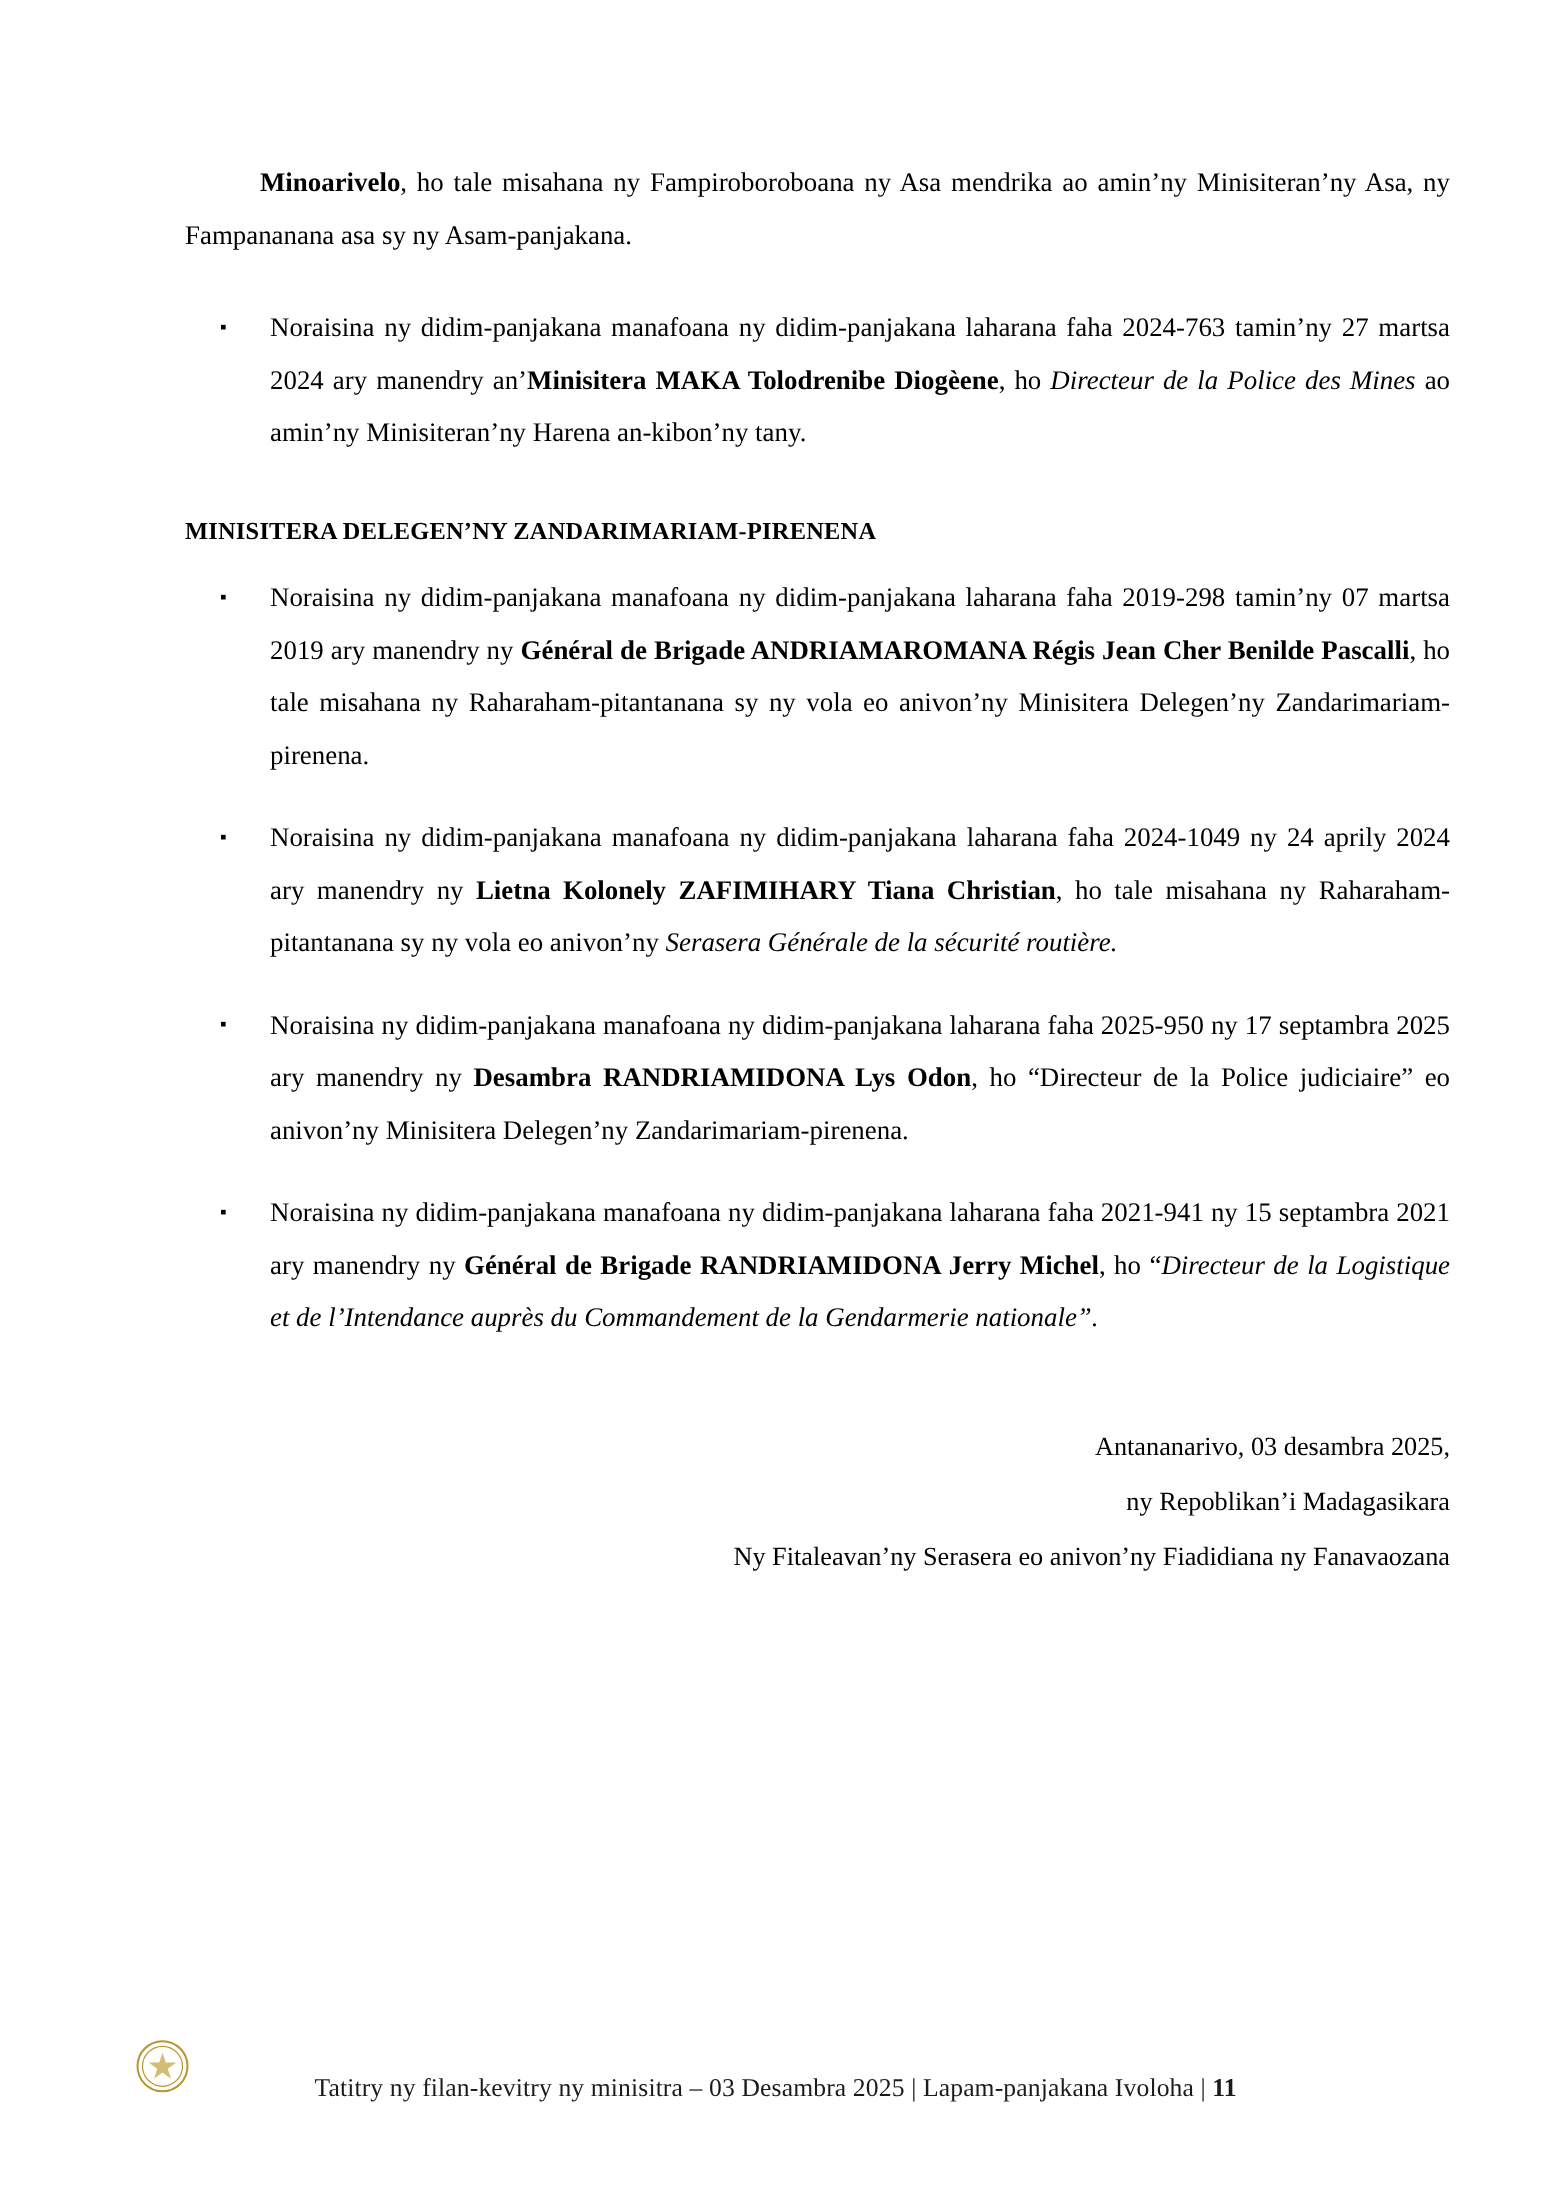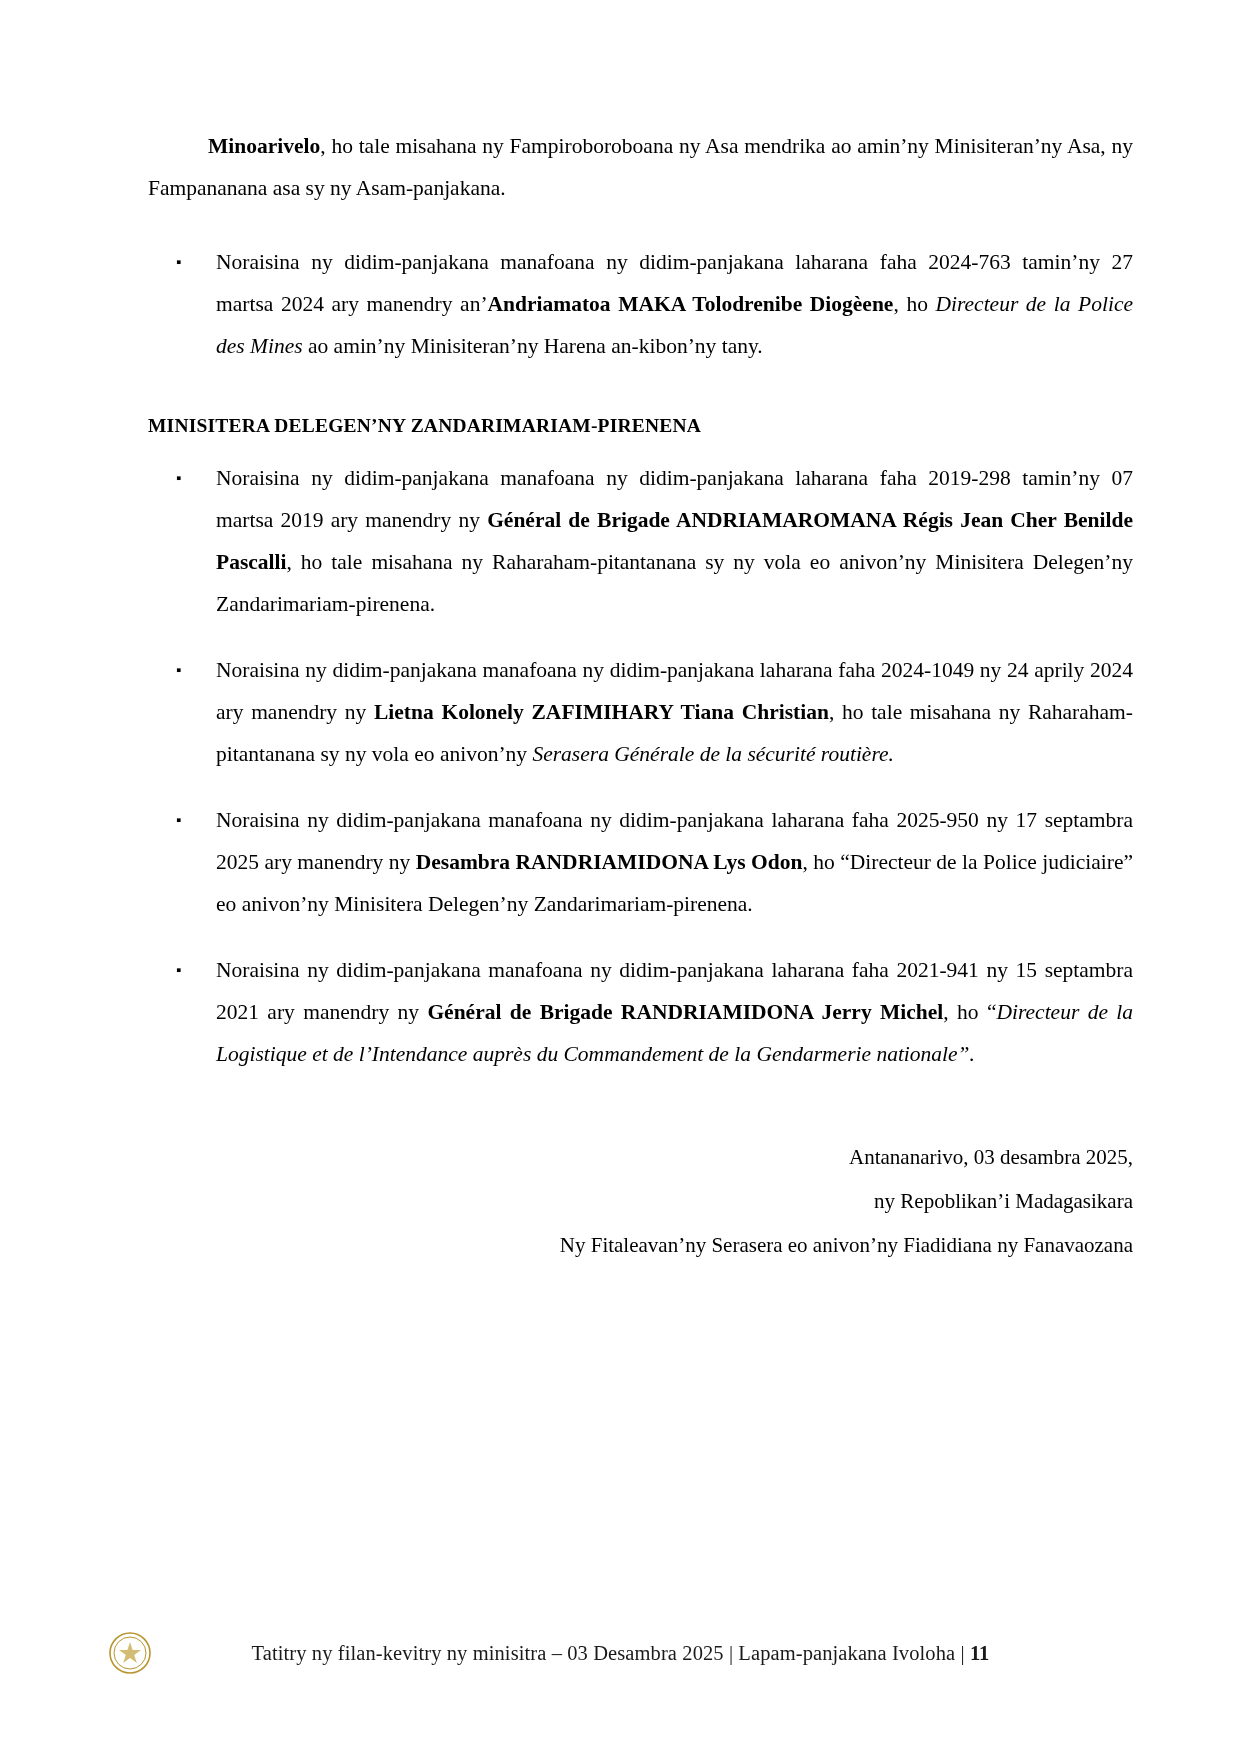--- a/index.html
+++ b/index.html
@@ -14,21 +14,21 @@
     color: #000000;
     position: relative;
     overflow: hidden;
   }
   .page {
     position: absolute;
     left: 0; top: 0;
     width: 1241px;
     height: 1755px;
     box-sizing: border-box;
-    padding: 125px 108px 0 148px;
+    padding: 125px 81px 0 148px;
   }
   .para {
     font-size: 21.5px;
     line-height: 42px;
     text-align: justify;
     text-justify: inter-word;
     margin: 0 0 22px 0;
   }
   .para.first {
     text-indent: 60px;
@@ -78,21 +78,21 @@
   }
   .footer {
     position: absolute;
     left: 0;
     bottom: 72px;
     width: 1241px;
     height: 60px;
   }
   .footer-inner {
     display: flex;
-    align-items: center;
+    align-items: flex-end;
     justify-content: center;
     gap: 0;
     position: relative;
     height: 60px;
   }
   .footer-seal {
     position: absolute;
     left: 108px;
     top: 8px;
     width: 44px;
@@ -117,21 +117,21 @@
   <p class="para first">
     <b>Minoarivelo</b><span>, ho tale misahana ny Fampiroboroboana ny Asa mendrika ao amin’ny Minisiteran’ny Asa, ny Fampananana asa sy ny Asam-panjakana.</span>
   </p>
 
   <div class="spacer-10"></div>
 
 
   <ul class="bullet-list">
     <li class="bullet-item">
       <span class="bullet-marker">▪</span>
-      <span><span>Noraisina ny didim-panjakana manafoana ny didim-panjakana laharana faha 2024-763 tamin’ny 27 martsa 2024 ary manendry an’</span><b>Andriamatoa MAKA Tolodrenibe Diogèene</b><span>, ho </span><i>Directeur de la Police des Mines</i><span> ao amin’ny Minisiteran’ny Harena an-kibon’ny tany.</span></span>
+      <span><span>Noraisina ny didim-panjakana manafoana ny didim-panjakana laharana faha 2024-763 tamin’ny 27 martsa 2024 ary manendry an’</span><b>Minisitera MAKA Tolodrenibe Diogèene</b><span>, ho </span><i>Directeur de la Police des Mines</i><span> ao amin’ny Minisiteran’ny Harena an-kibon’ny tany.</span></span>
     </li>
   </ul>
 
   <div class="spacer-24"></div>
 
   <h2 class="heading">MINISITERA DELEGEN’NY ZANDARIMARIAM-PIRENENA</h2>
 
   <ul class="bullet-list">
     <li class="bullet-item">
       <span class="bullet-marker">▪</span>

